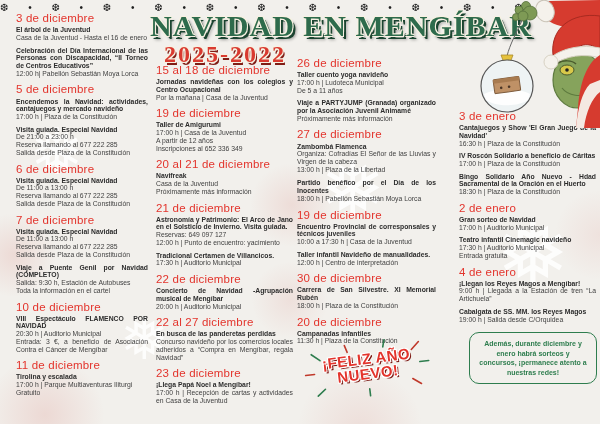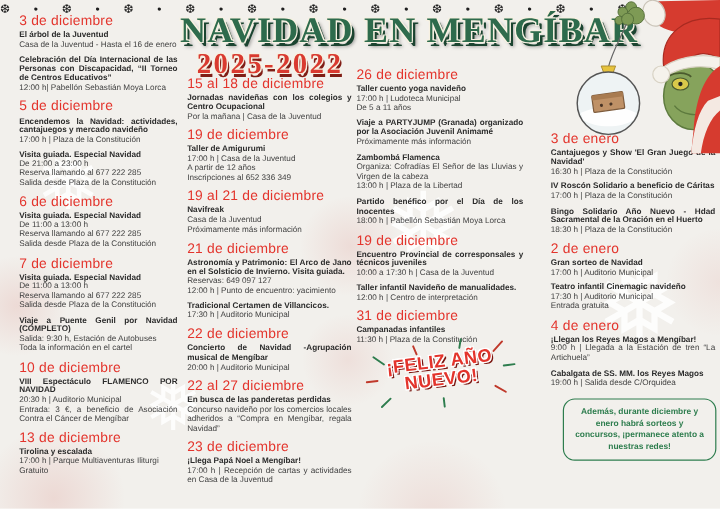--- a/index.html
+++ b/index.html
@@ -163,21 +163,21 @@
     </div>
     <div class="sec">
       <div class="date">10 de diciembre</div>
       <div class="ev">
         <div class="t">VIII Espectáculo FLAMENCO POR NAVIDAD</div>
         <div class="d">20:30 h | Auditorio Municipal
 Entrada: 3 €, a beneficio de Asociación Contra el Cáncer de Mengíbar</div>
       </div>
     </div>
     <div class="sec">
-      <div class="date">13 de diciembre</div>
+      <div class="date">11 de diciembre</div>
       <div class="ev">
         <div class="t">Tirolina y escalada</div>
         <div class="d">17:00 h | Parque Multiaventuras Iliturgi
 Gratuito</div>
       </div>
     </div>
   </div>
 
   <div class="col c2">
     <div class="sec">
@@ -190,21 +190,21 @@
     <div class="sec">
       <div class="date">19 de diciembre</div>
       <div class="ev">
         <div class="t">Taller de Amigurumi</div>
         <div class="d">17:00 h | Casa de la Juventud
 A partir de 12 años
 Inscripciones al 652 336 349</div>
       </div>
     </div>
     <div class="sec">
-      <div class="date">19 al 21 de diciembre</div>
+      <div class="date">20 al 21 de diciembre</div>
       <div class="ev">
         <div class="t">Navifreak</div>
         <div class="d">Casa de la Juventud
 Próximamente más información</div>
       </div>
     </div>
     <div class="sec">
       <div class="date">21 de diciembre</div>
       <div class="ev">
         <div class="t">Astronomía y Patrimonio: El Arco de Jano en el Solsticio de Invierno. Visita guiada.</div>
@@ -246,20 +246,21 @@
         <div class="t">Taller cuento yoga navideño</div>
         <div class="d">17:00 h | Ludoteca Municipal
 De 5 a 11 años</div>
       </div>
       <div class="ev">
         <div class="t">Viaje a PARTYJUMP (Granada) organizado por la Asociación Juvenil Animamé</div>
         <div class="d">Próximamente más información</div>
       </div>
     </div>
     <div class="sec">
+      <div class="date">27 de diciembre</div>
       <div class="ev">
         <div class="t">Zambombá Flamenca</div>
         <div class="d">Organiza: Cofradías El Señor de las Lluvias y Virgen de la cabeza
 13:00 h | Plaza de la Libertad</div>
       </div>
     </div>
     <div class="sec">
       <div class="ev">
         <div class="t">Partido benéfico por el Día de los Inocentes</div>
         <div class="d">18:00 h | Pabellón Sebastián Moya Lorca</div>
@@ -270,21 +271,28 @@
       <div class="ev">
         <div class="t">Encuentro Provincial de corresponsales y técnicos juveniles</div>
         <div class="d">10:00 a 17:30 h | Casa de la Juventud</div>
       </div>
       <div class="ev">
         <div class="t">Taller infantil Navideño de manualidades.</div>
         <div class="d">12:00 h | Centro de interpretación</div>
       </div>
     </div>
     <div class="sec">
-      <div class="date">31 de diciembre</div>
+      <div class="date">30 de diciembre</div>
+      <div class="ev">
+        <div class="t">Carrera de San Silvestre. XI Memorial Rubén</div>
+        <div class="d">18:00 h | Plaza de la Constitución</div>
+      </div>
+    </div>
+    <div class="sec">
+      <div class="date">20 de diciembre</div>
       <div class="ev">
         <div class="t">Campanadas infantiles</div>
         <div class="d">11:30 h | Plaza de la Constitución</div>
       </div>
     </div>
     <div class="feliz">
       <svg class="sparksvg" viewBox="0 0 136 58" xmlns="http://www.w3.org/2000/svg">
         <g stroke-width="1.6" stroke-linecap="round">
           <line x1="14" y1="8" x2="22" y2="15" stroke="#2e7d4e"></line>
           <line x1="48" y1="3" x2="50" y2="10" stroke="#c0392b"></line>

